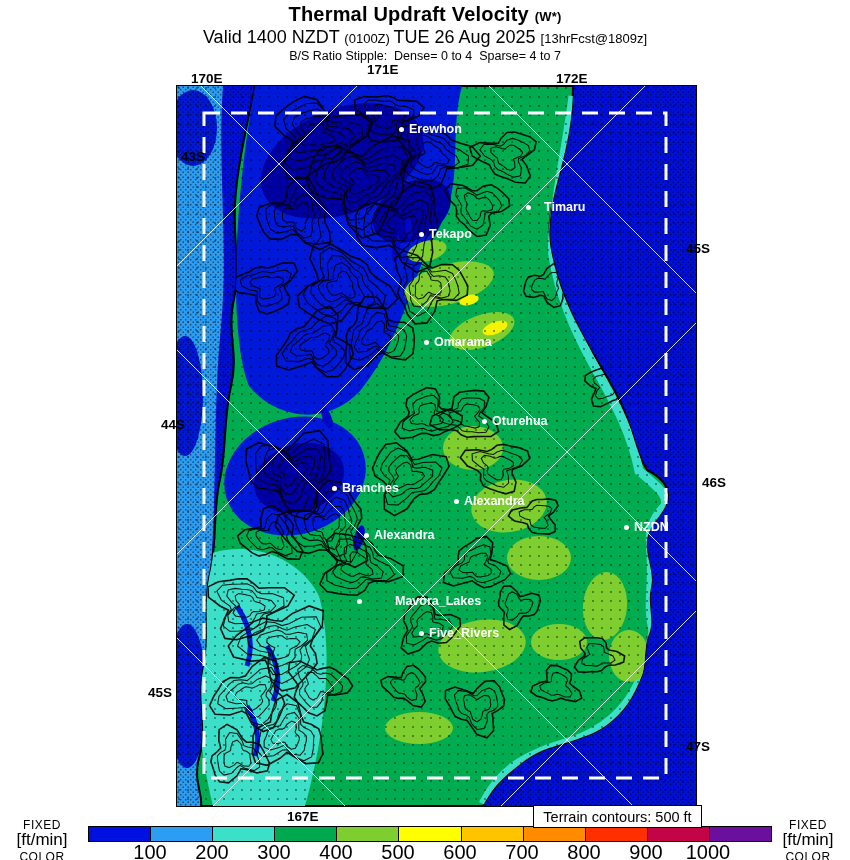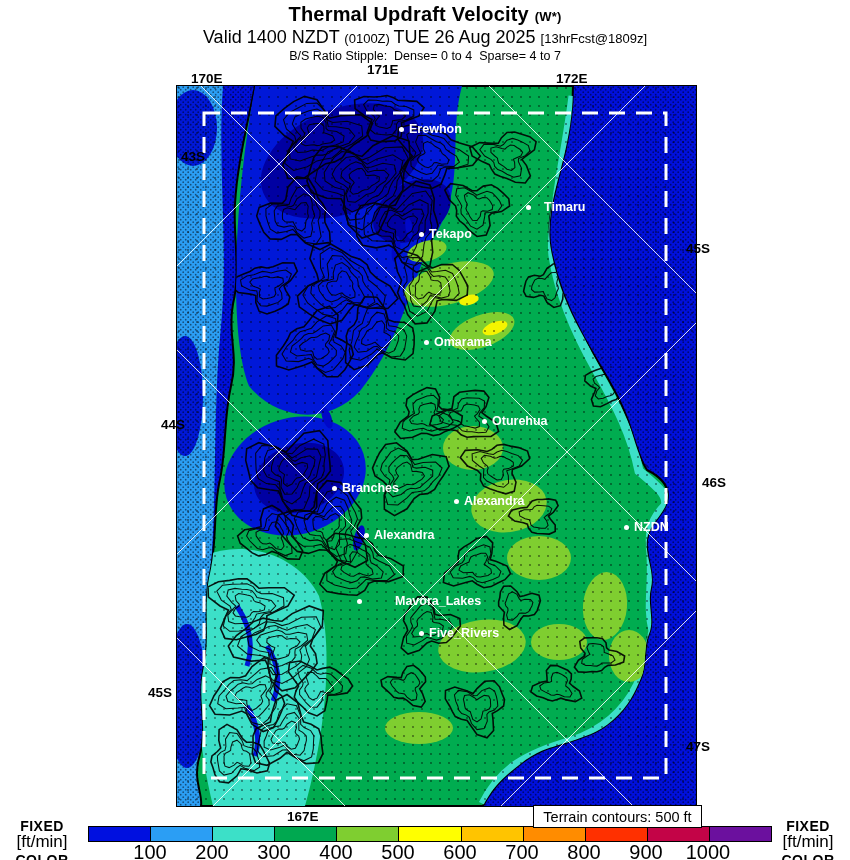--- a/index.html
+++ b/index.html
@@ -30,21 +30,21 @@
     background:#fff;border:1px solid #000;display:flex;align-items:center;justify-content:center;
     font-size:14.5px;
   }
   
   #colorbar{position:absolute;left:88px;top:826px;width:682px;height:14px;display:flex;border:1px solid #000;z-index:2;}
   #colorbar .seg{flex:1 1 0;border-right:1px solid #000;}
   #colorbar .seg:last-child{border-right:none;}
   #cb-ticks{position:absolute;left:88px;top:841px;width:682px;height:19px;z-index:2;}
   #cb-ticks .cb-tick{position:absolute;top:0;transform:translateX(-50%);font-size:20px;}
   .unit-label{position:absolute;top:819px;width:84px;text-align:center;line-height:1;z-index:2;}
-  .unit-label .u-top,.unit-label .u-bottom{font-size:14px;font-weight:700;letter-spacing:.5px;}
+  .unit-label .u-top,.unit-label .u-bottom{font-size:12px;font-weight:400;letter-spacing:.5px;}
   .unit-label .u-mid{font-size:17px;font-weight:400;margin:0px 0 3px 0;}
   #unit-left{left:0px;}
   #unit-right{left:766px;}
 </style>
 </head>
 <body>
 
 <div id="header">
   <div id="title-line"><span>Thermal Updraft Velocity</span> <span class="suffix">(W*)</span></div>
   <div id="valid-line"><span>Valid 1400 NZDT </span><span class="small">(0100Z) </span><span>TUE 26 Aug 2025 </span><span class="small">[13hrFcst@1809z]</span></div>

